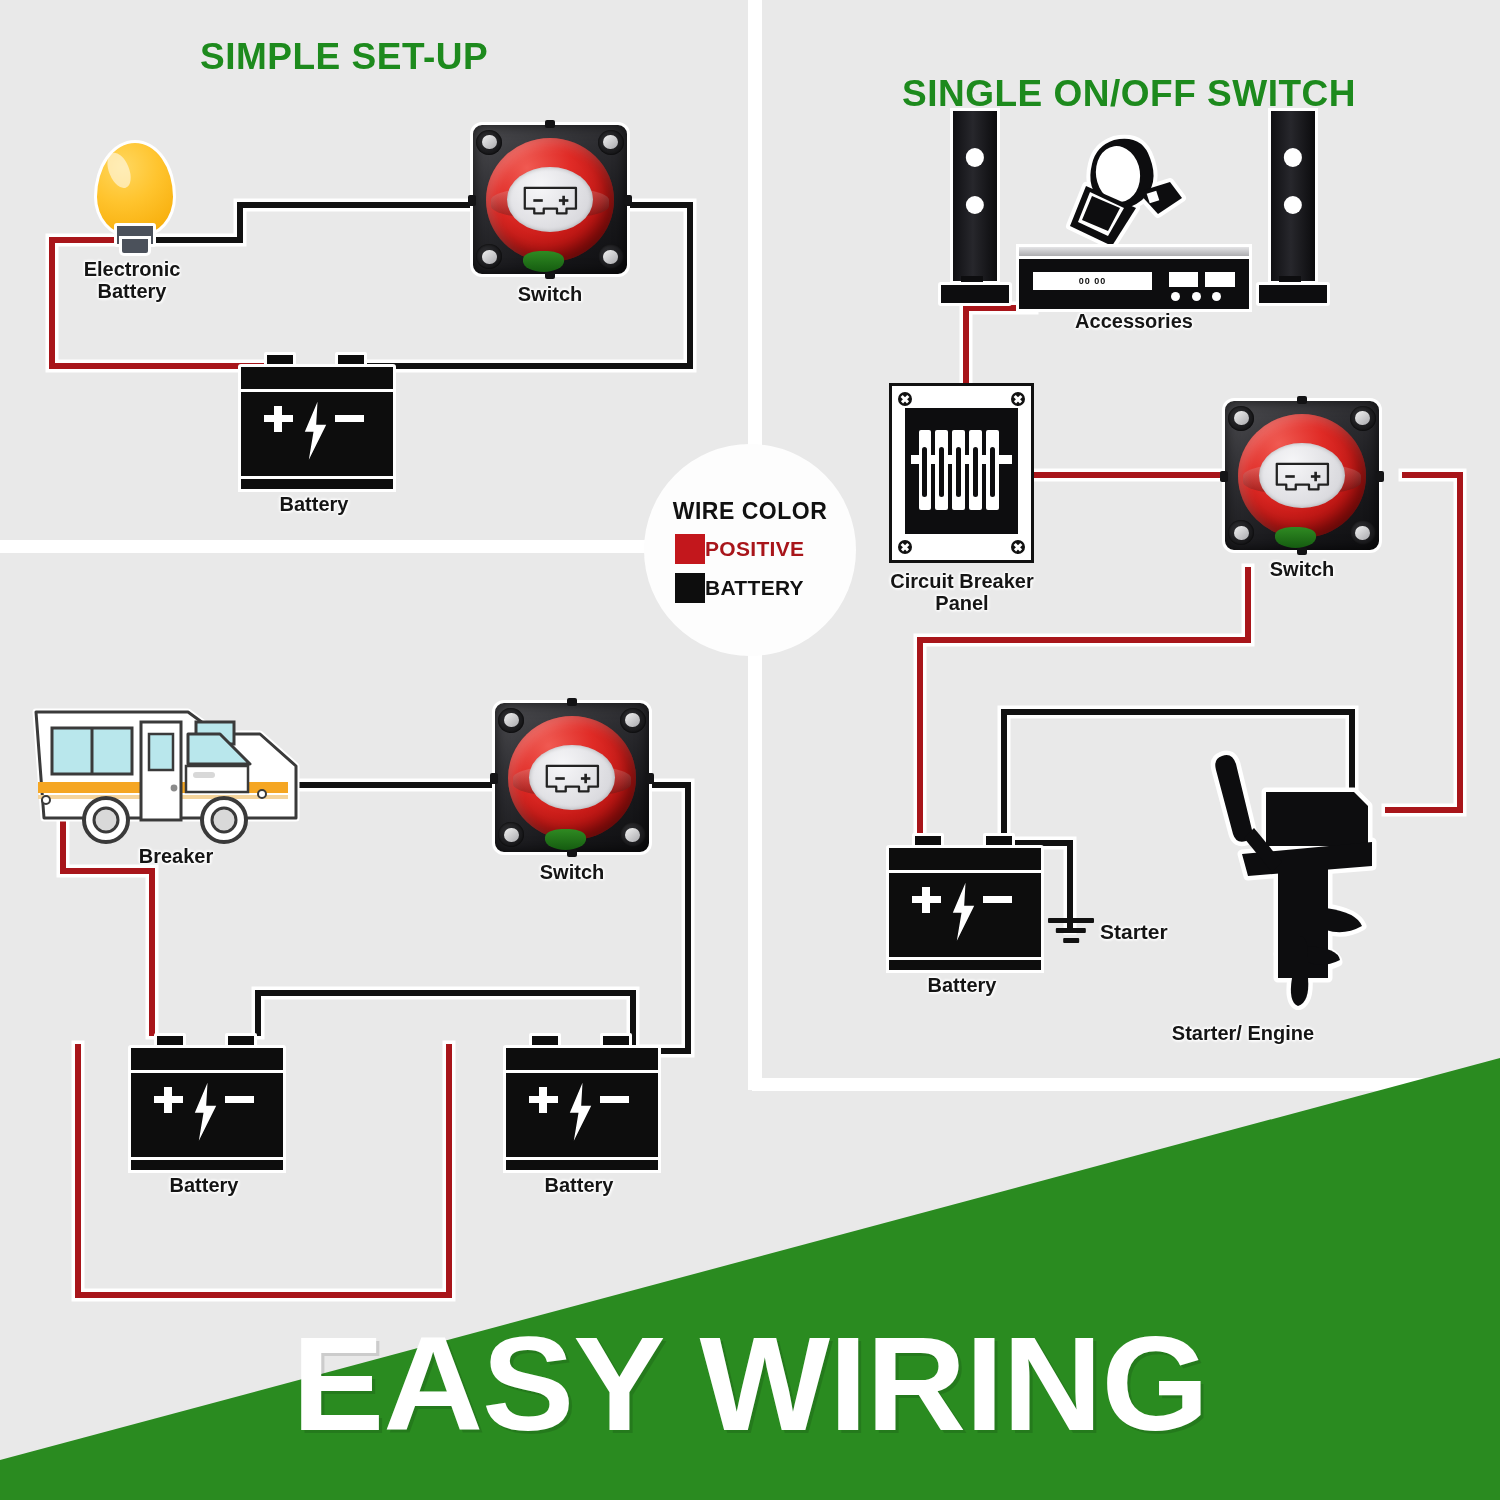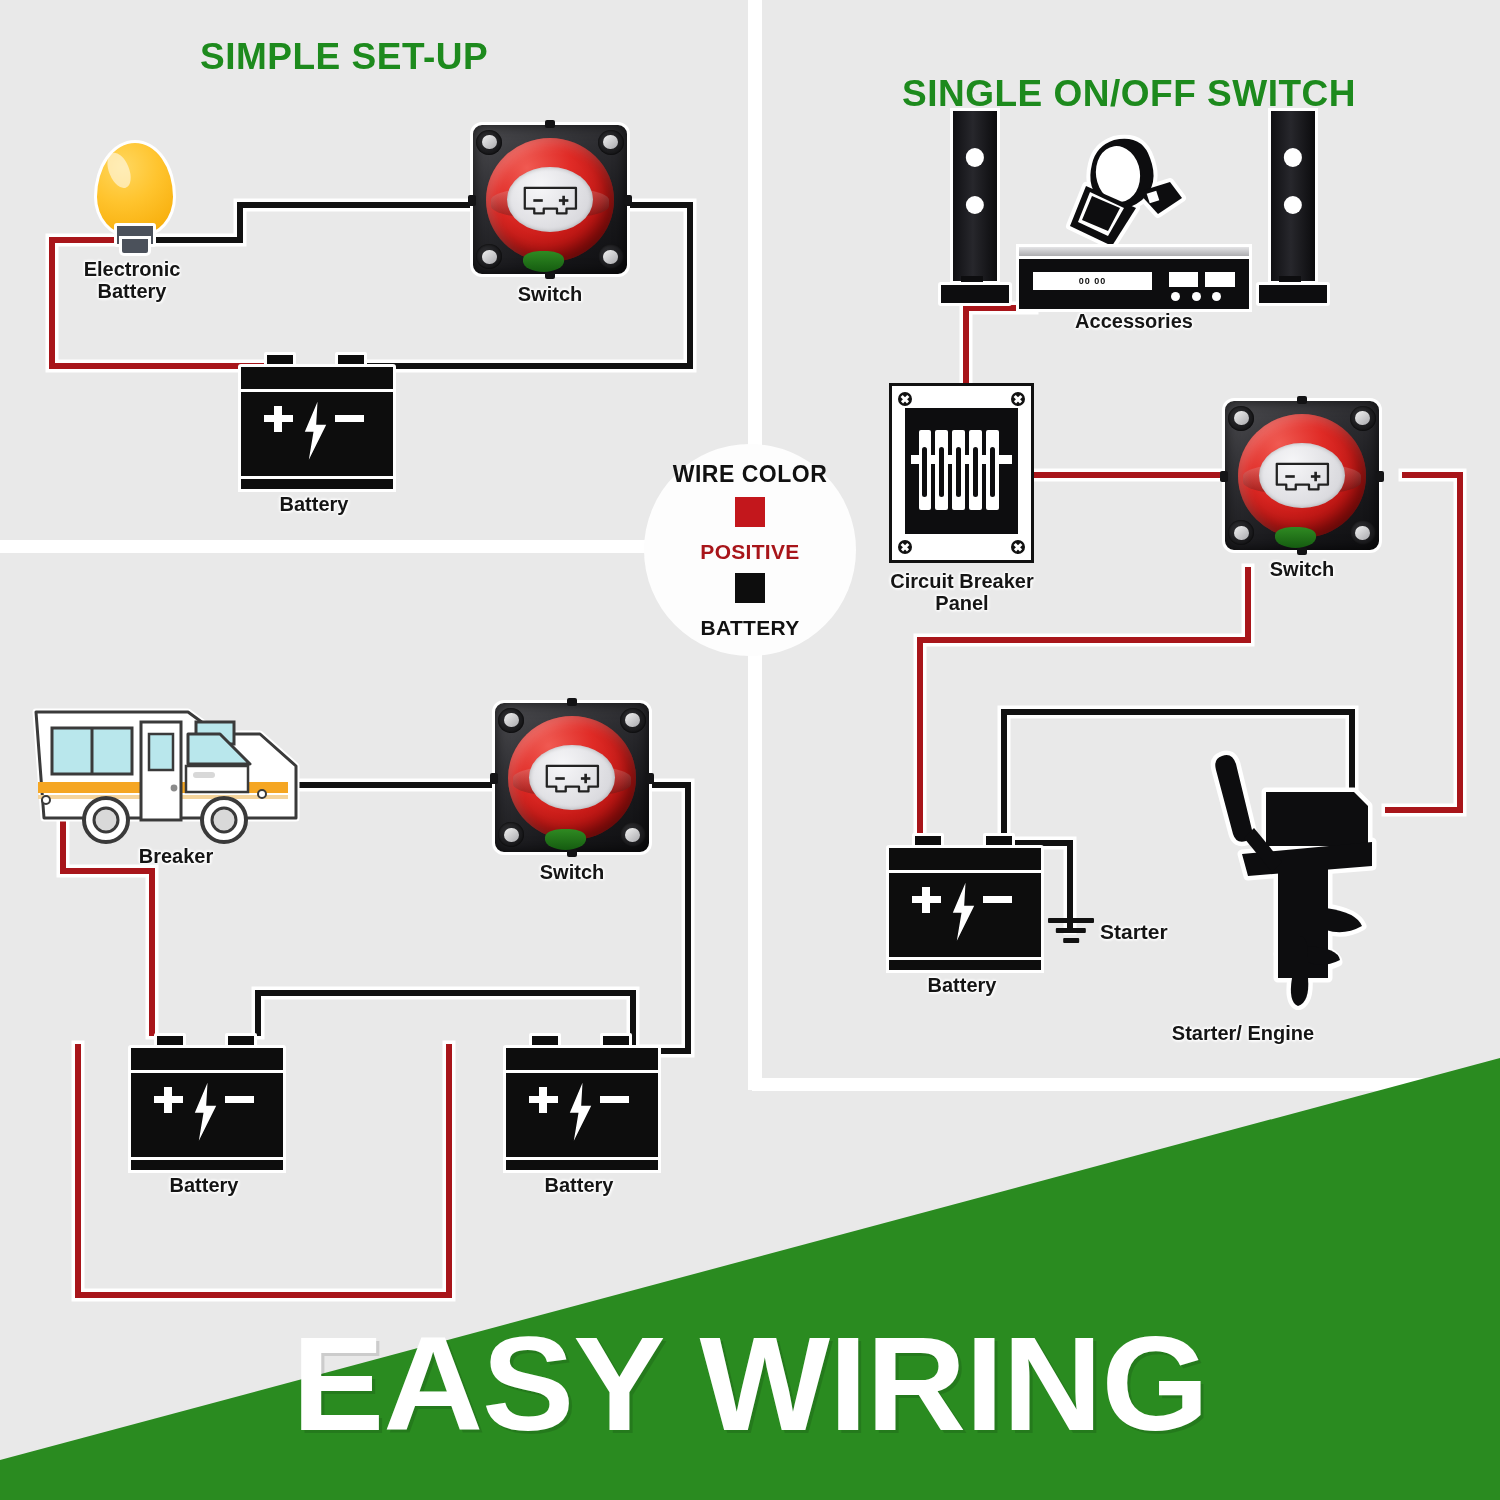--- a/index.html
+++ b/index.html
@@ -160,21 +160,21 @@
   }
   .breaker .scr:after{transform:translate(-50%,-50%) rotate(-45deg);}
 
   
   #legend{
     position:absolute;left:644px;top:444px;width:212px;height:212px;border-radius:50%;
     background:#fdfdfd;display:flex;flex-direction:column;align-items:center;
     justify-content:center;gap:9px;
   }
   #legend .ltitle{font-size:23px;font-weight:bold;color:#111;letter-spacing:.5px;}
-  #legend .lrow{display:flex;align-items:center;gap:13px;width:150px;flex-direction:column;}
+  #legend .lrow{display:flex;align-items:center;width:150px;}
   #legend .sw-box{width:30px;height:30px;flex:0 0 auto;}
   #legend .ltext{font-size:21px;font-weight:bold;letter-spacing:.3px;}
 
   
   .ground{position:absolute;}
   .ground b{position:absolute;left:50%;transform:translateX(-50%);background:#111;height:5px;border-radius:1px;}
 
   
   .engine{position:absolute;}
 

